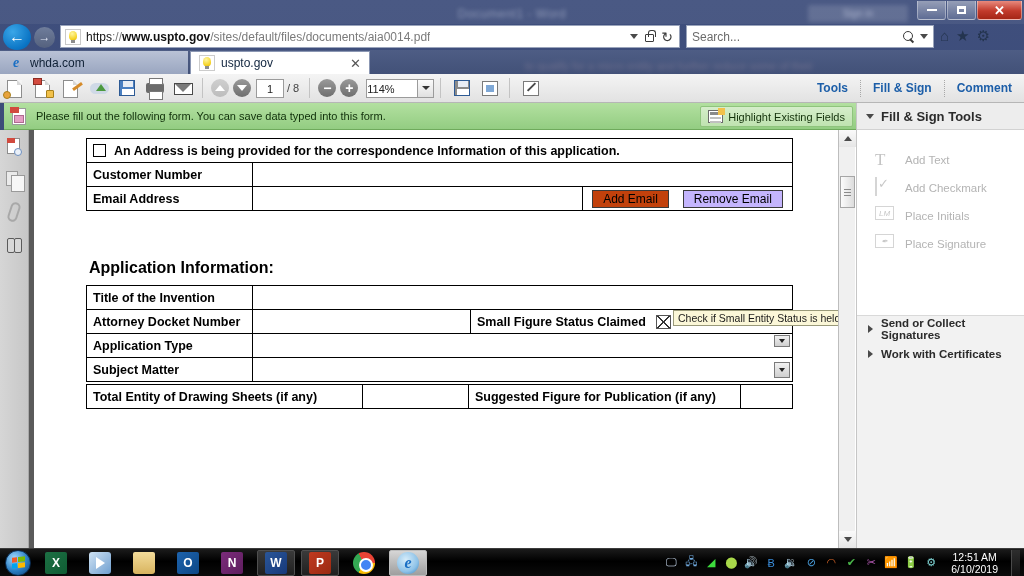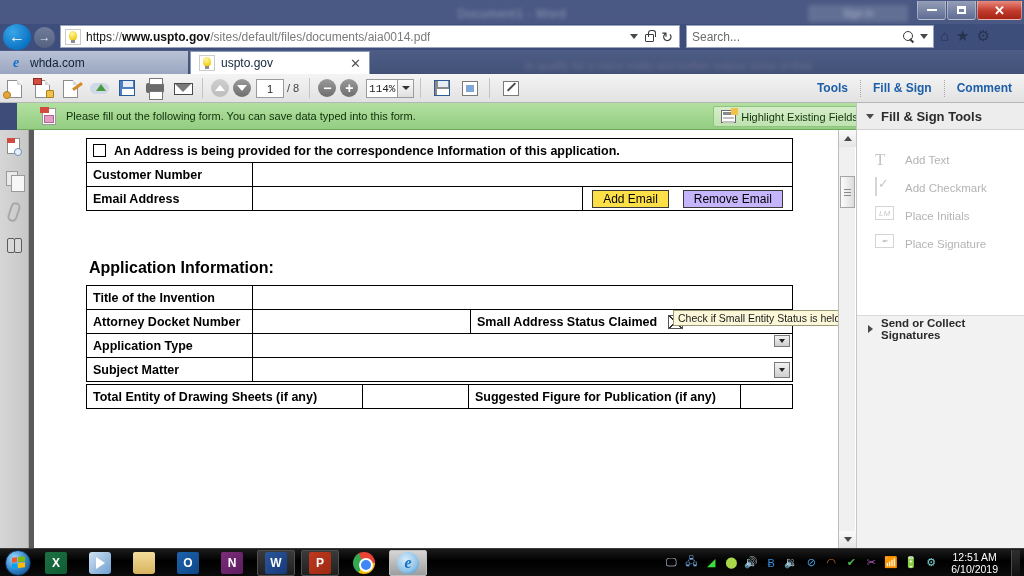--- a/index.html
+++ b/index.html
@@ -137,22 +137,22 @@
     display:flex; align-items:center;
   }
   .tb-ic { width:25px;height:23px; margin-left:3px; position:relative; display:inline-block; }
   .tb-sep { width:1px;height:20px;background:#c3c3c3; margin:0 6px; }
   .pagebox {
     width:28px;height:19px;border:1px solid #9b9b9b;background:#fff;
     font-size:11px;text-align:center;line-height:18px;color:#222; margin:0 3px;
   }
   .pagetotal { font-size:11px;color:#444; margin-right:4px; }
   .zoombox {
-    width:32px;height:19px;border:1px solid #9b9b9b;background:#fff;
-    font-size:11px;text-align:center;line-height:18px;color:#222;font-family:Liberation Mono, monospace;
+    width:52px;height:19px;border:1px solid #9b9b9b;background:#fff;
+    font-size:11px;text-align:left;line-height:18px;color:#222;
   }
   .zoomdrop {
     width:16px;height:19px;border:1px solid #9b9b9b;border-left:none;
     background:linear-gradient(180deg,#fbfbfb,#e0e0e0);
     display:flex;align-items:center;justify-content:center;
   }
   .tb-right { margin-left:auto; display:flex; align-items:center; height:100%; }
   .tb-link { font-size:12px; color:#1c5ea8; padding:0 12px; font-weight:bold; }
   .tb-vsep { width:1px;height:17px;border-left:1px dotted #a8a8a8; }
 
@@ -171,24 +171,24 @@
   .mail-ico:before{content:"";position:absolute;left:0;top:0;width:0;height:0;border-left:8px solid transparent;border-right:8px solid transparent;border-top:8px solid #7a7a7a;}
   .tri-up{width:0;height:0;border-left:5px solid transparent;border-right:5px solid transparent;border-bottom:6px solid #fff;}
   .tri-dn{width:0;height:0;border-left:5px solid transparent;border-right:5px solid transparent;border-top:6px solid #fff;}
   .circ-btn{width:18px;height:18px;border-radius:50%;background:linear-gradient(180deg,#9a9a9a,#6e6e6e);display:flex;align-items:center;justify-content:center;margin:0 2px;}
   .circ-btn.dis{background:linear-gradient(180deg,#cfcfcf,#bdbdbd);}
   .pm{color:#fff;font-size:14px;font-weight:bold;line-height:14px;}
   .caret-sm{width:0;height:0;border-left:4px solid transparent;border-right:4px solid transparent;border-top:4px solid #333;}
 
   
   .noticebar {
-    position:absolute; left:17px; top:103px; width:855px; height:27px;
+    position:absolute; left:4px; top:103px; width:855px; height:27px;
     background: linear-gradient(180deg,#b3e0a0,#93cd82);
     border-bottom:1px solid #6faa5c;
-    display:flex; align-items:center; padding-left:23px;text-align:center;
+    display:flex; align-items:center; padding-left:6px;text-align:center;
   }
   .notice-ico { width:18px;height:19px;position:relative;flex:0 0 18px;margin-right:8px; }
   .notice-ico .pg{position:absolute;left:2px;top:1px;width:14px;height:17px;background:#fff;border:1px solid #9a9a9a;}
   .notice-ico .rd{position:absolute;left:0px;top:0px;width:9px;height:6px;background:#d14a3e;}
   .notice-ico .pk{position:absolute;left:4px;top:8px;width:10px;height:8px;background:#e49ec4;border:1px solid #b06a90;}
   .notice-text { font-size:11px; color:#10300a; }
   .highlight-btn {
     position:absolute; right:6px; top:3px; height:21px;
     background: linear-gradient(180deg,#d5edca,#bfe3b0);
     border:1px solid #8fc47d; border-radius:2px;
@@ -231,21 +231,21 @@
   .ftable { border-collapse:collapse; font-family:"Liberation Sans", sans-serif; }
   .ftable td { border:1.5px solid #000; padding:2px 6px; font-size:12.5px; font-weight:bold; color:#000; height:24px; vertical-align:middle;}
   .ftable td.val { background:#fff; font-weight:normal; }
   .chk { display:inline-block; width:13px;height:13px;border:1.6px solid #000;background:#fff;vertical-align:-2px;margin-right:8px; }
   .chk-x { position:relative; display:inline-block; width:15px;height:14px;border:1px solid #555;background:#fff;vertical-align:-3px;}
   .chk-x:before,.chk-x:after{content:"";position:absolute;left:0;top:0;width:100%;height:100%;}
   .chk-x:before{background:linear-gradient(to top right,transparent 46%,#333 46%,#333 54%,transparent 54%);}
   .chk-x:after{background:linear-gradient(to bottom right,transparent 46%,#333 46%,#333 54%,transparent 54%);}
   .secheading { font-size:16px; font-weight:bold; color:#000; }
   .pdfbtn {
-    display:inline-block; background:#fde047; border:1.5px solid #3a3a3a;
+    display:inline-block; background:#c2410c; border:1.5px solid #3a3a3a;
     font-size:12px; padding:1px 10px; color:#000; font-weight:normal;
   }
   .combo-arrow {
     position:absolute; width:16px;height:16px;background:linear-gradient(180deg,#f1f1f1,#cfcfcf);
     border:1px solid #7a7a7a; display:flex;align-items:center;justify-content:center;
   }
   .combo-arrow .ca{width:0;height:0;border-left:3.5px solid transparent;border-right:3.5px solid transparent;border-top:4px solid #222;}
   .tooltip {
     position:absolute; background:#fbf7d8; border:1px solid #9a9a7a;
     font-size:10.5px; color:#1a1a1a; padding:1px 4px; white-space:nowrap;
@@ -551,21 +551,21 @@
         <table class="ftable">
           <tbody>
               <tr>
             <td style="width:166px;">Title of the Invention</td>
             <td class="val" colspan="2" style="width:540px;"></td>
           </tr>
           <tr>
             <td style="width:166px;">Attorney Docket Number</td>
             <td class="val" style="width:218px;"></td>
             <td style="width:322px;">
-              <span>Small Address Status Claimed</span>
+              <span>Small Figure Status Claimed</span>
               &nbsp;&nbsp;<span class="chk-x"></span>
             </td>
           </tr>
           <tr>
             <td style="width:166px;">Application Type</td>
             <td class="val" colspan="2" style="width:540px;"></td>
           </tr>
           <tr>
             <td style="width:166px;">Subject Matter</td>
             <td class="val" colspan="2" style="width:540px;"></td>
@@ -635,20 +635,24 @@
         <span class="ricon">
             <span class="ic-box">✒</span>
           </span>
         <span class="rlabel">Place Signature</span>
       </div>
     </div>
     <div class="rp-divider"></div>
     <div class="rp-section">
       <span class="tr"></span>
       <span>Send or Collect Signatures</span>
+    </div>
+    <div class="rp-section">
+      <span class="tr"></span>
+      <span>Work with Certificates</span>
     </div>
   </div>
 
   <div class="taskbar">
     <div class="startorb"></div>
     <div class="tb-app">
         <div class="appic excel">X</div>
       </div>
     <div class="tb-app">
         <div class="appic wmp"></div>

